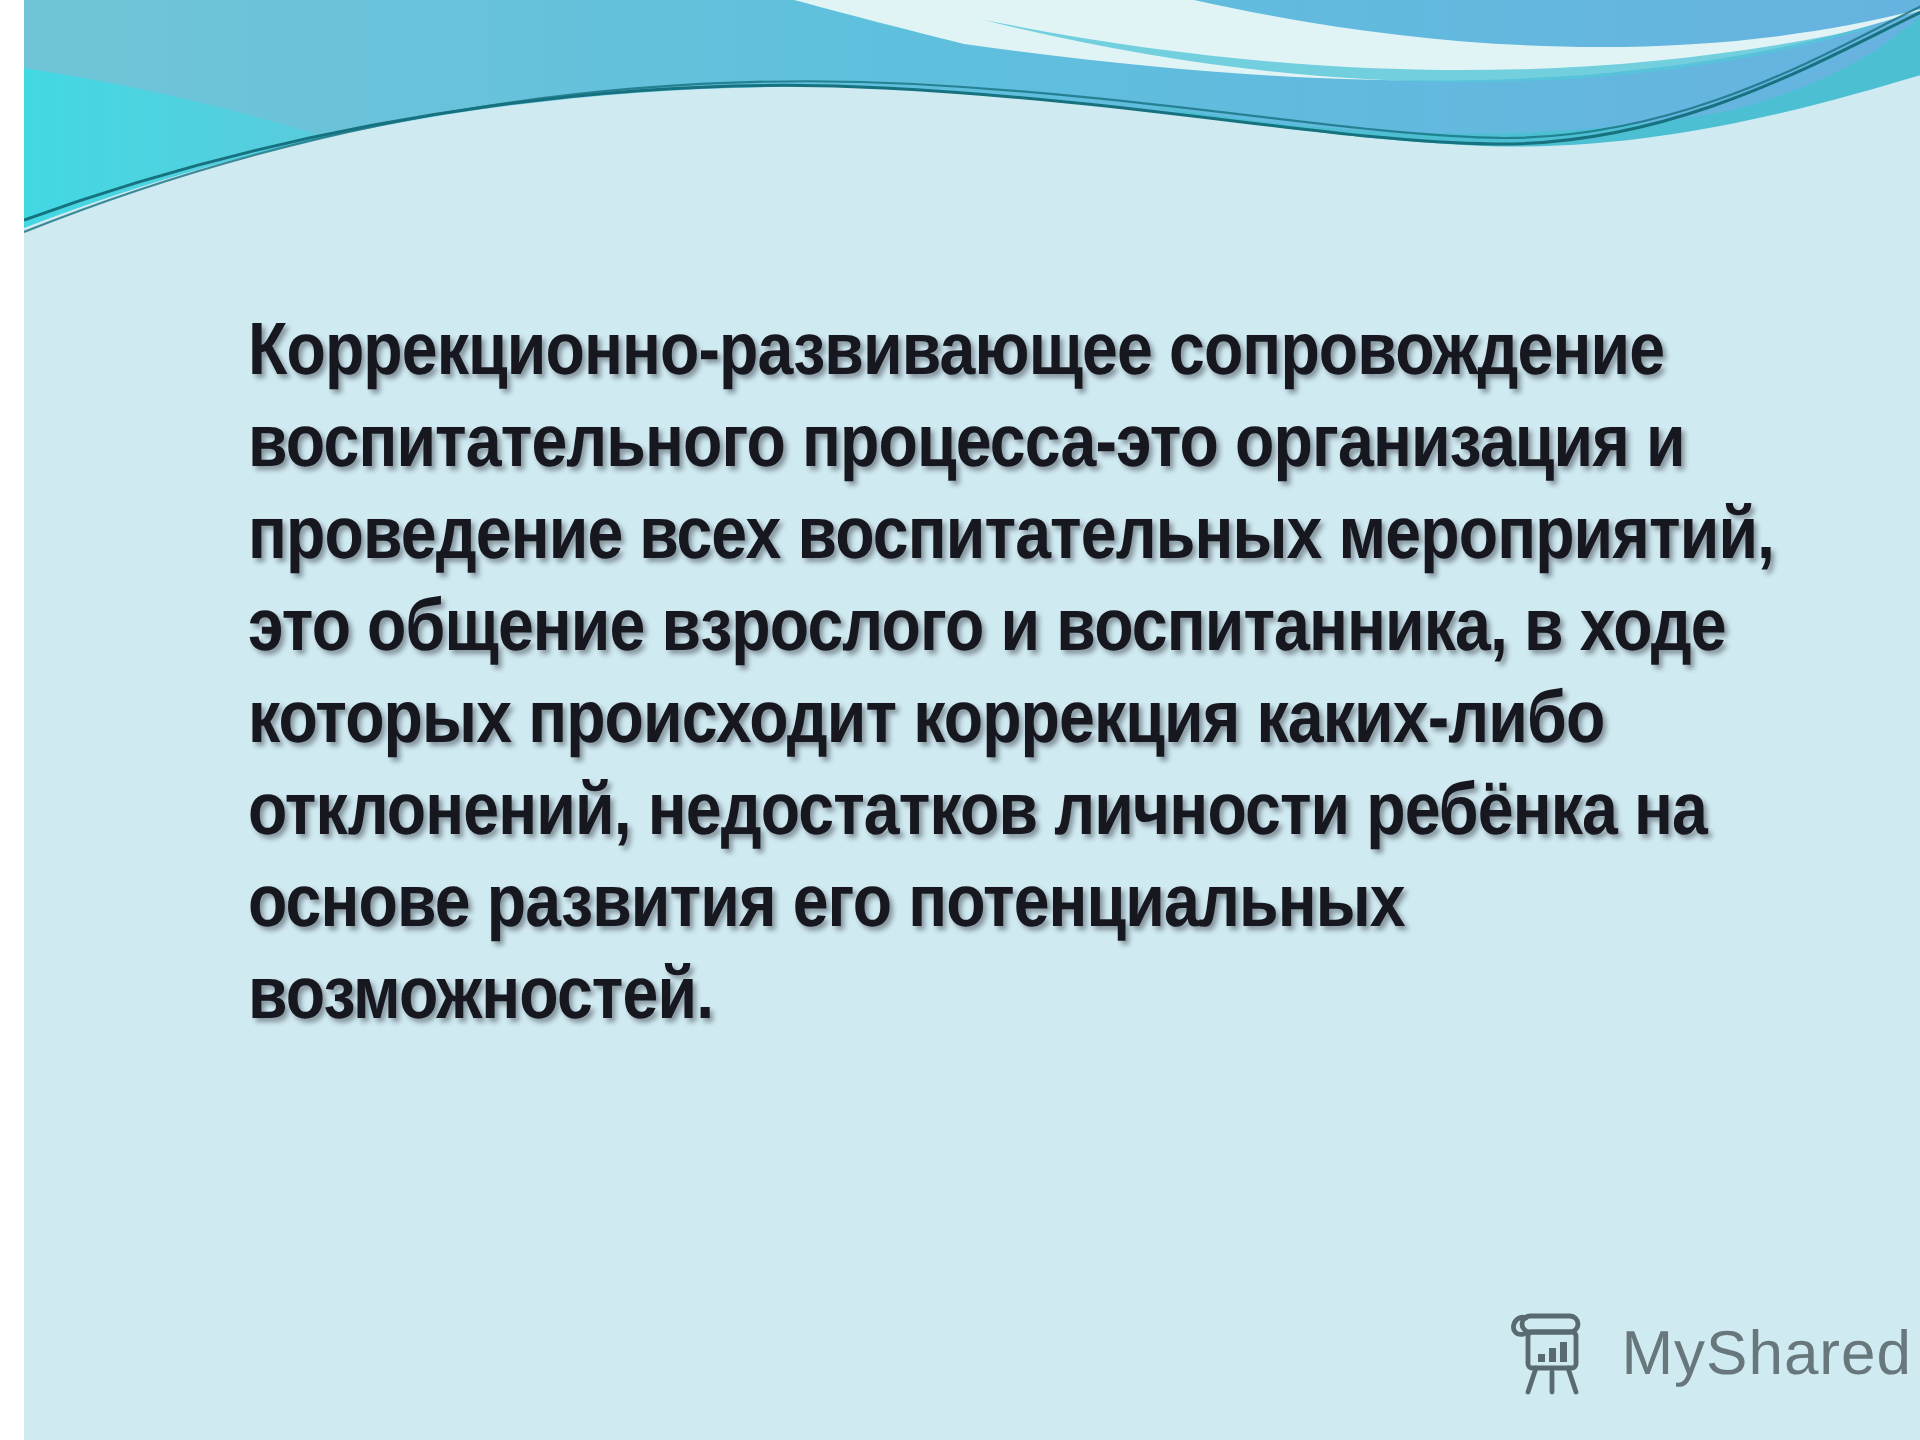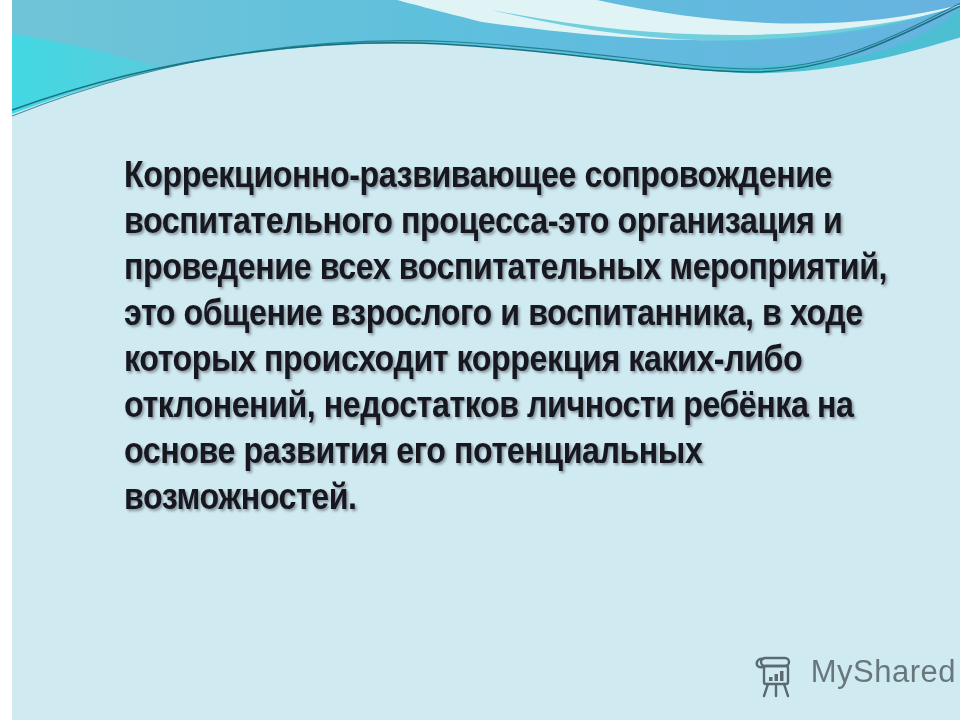--- a/index.html
+++ b/index.html
@@ -35,21 +35,21 @@
     color: #17171f;
     text-shadow: 2px 2px 3px rgba(20,20,30,0.40);
   }
   .slide-text .line { white-space: nowrap; }
 
   .watermark {
     position: absolute;
     right: 16px;
     bottom: 20px;
     display: flex;
-    align-items: flex-start;
+    align-items: center;
     gap: 16px;
     opacity: 0.9;
   }
   .watermark .brand {
     font-size: 31px;
     color: #5c6b70;
     letter-spacing: 0.5px;
   }
 </style>
 </head>

